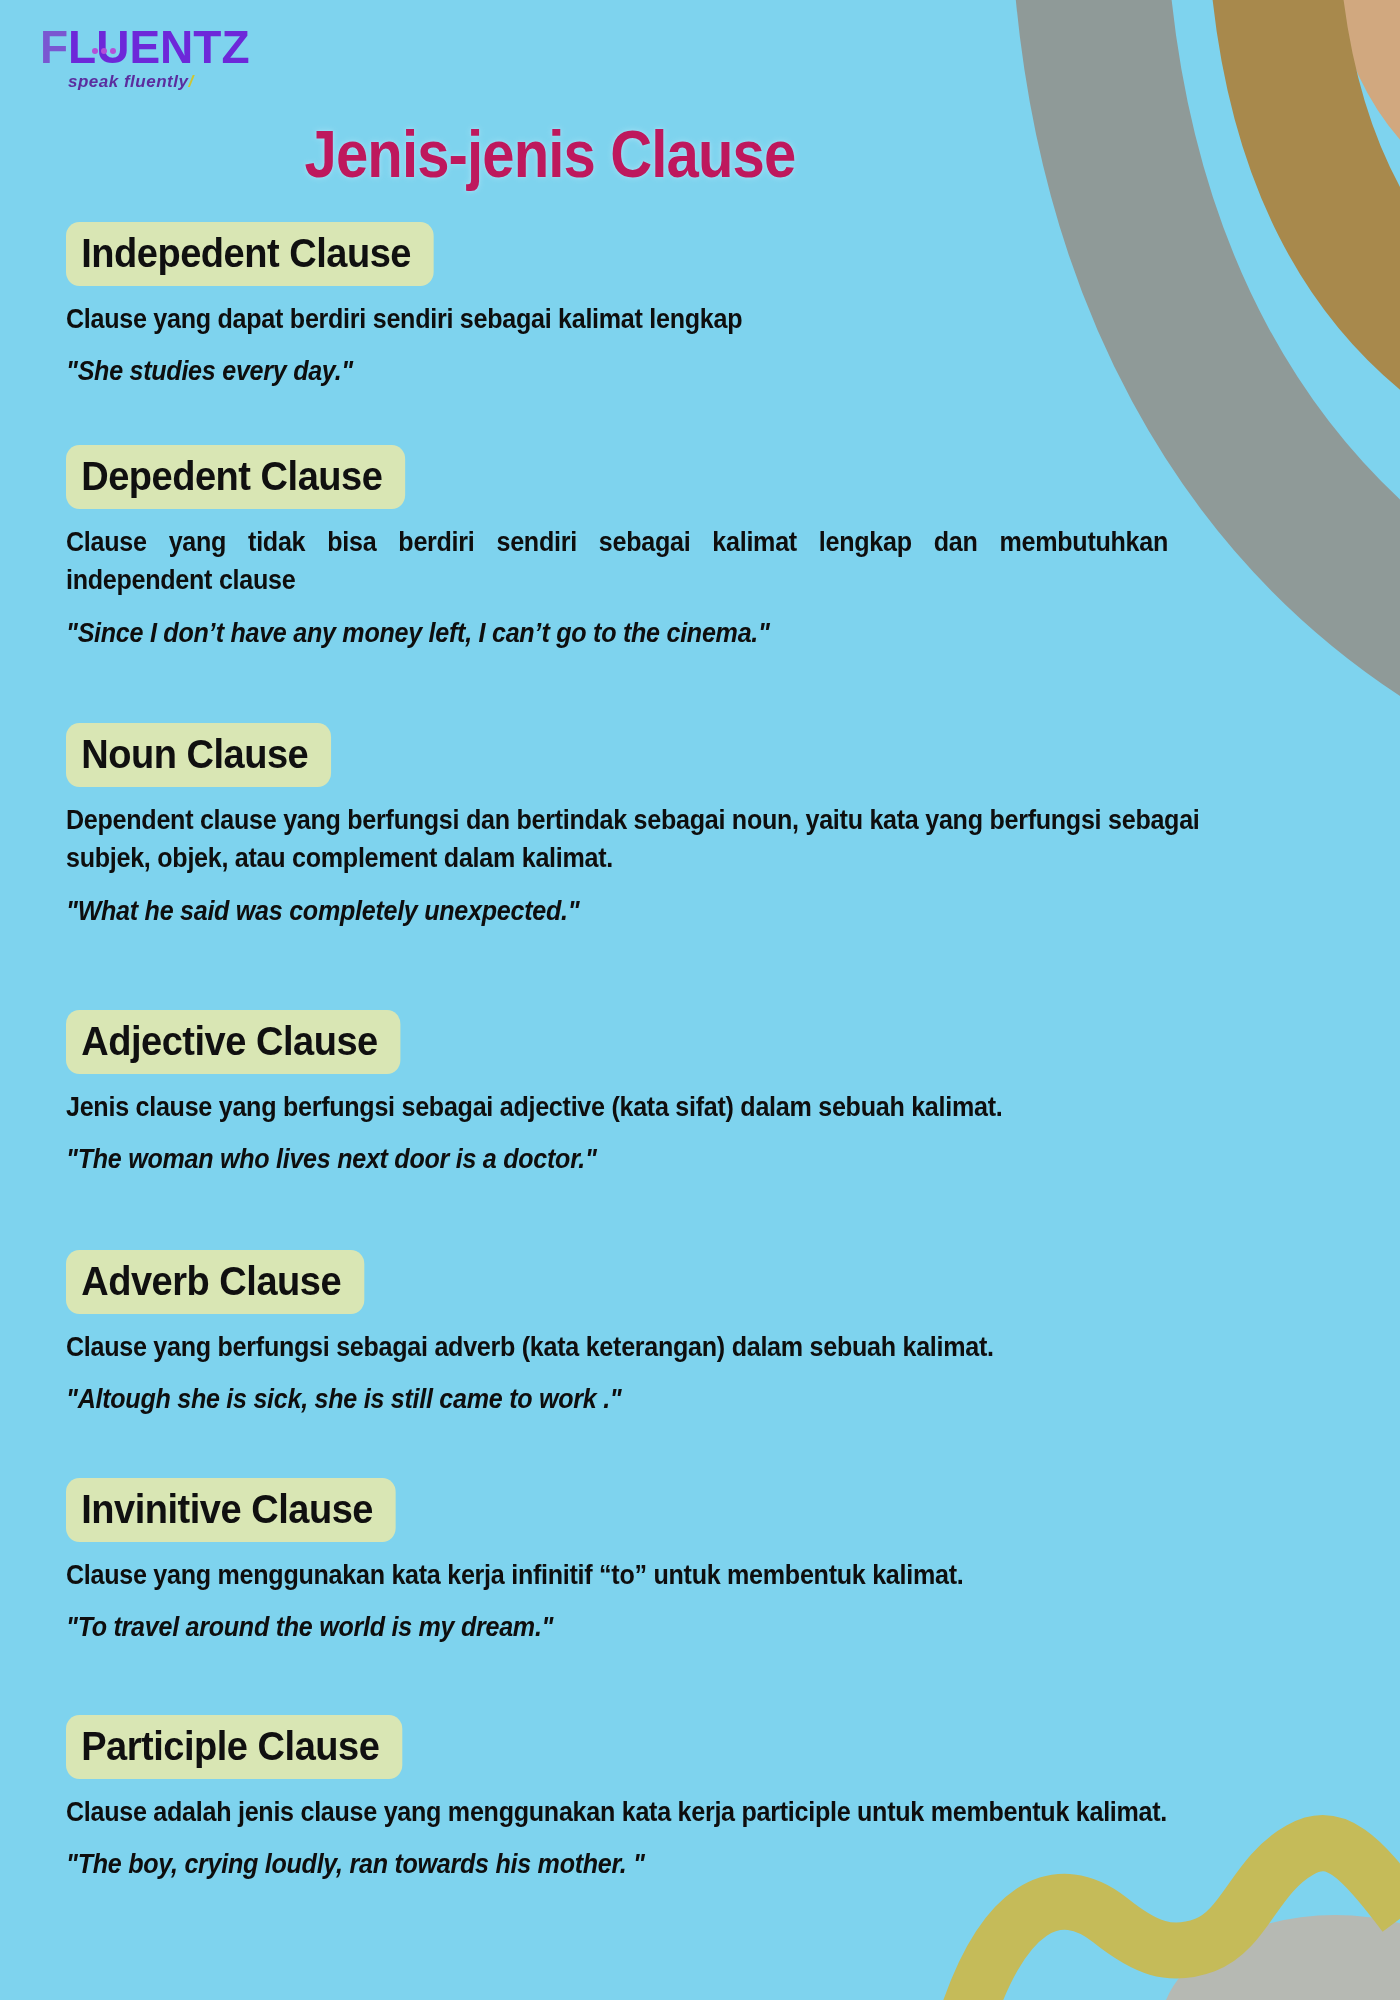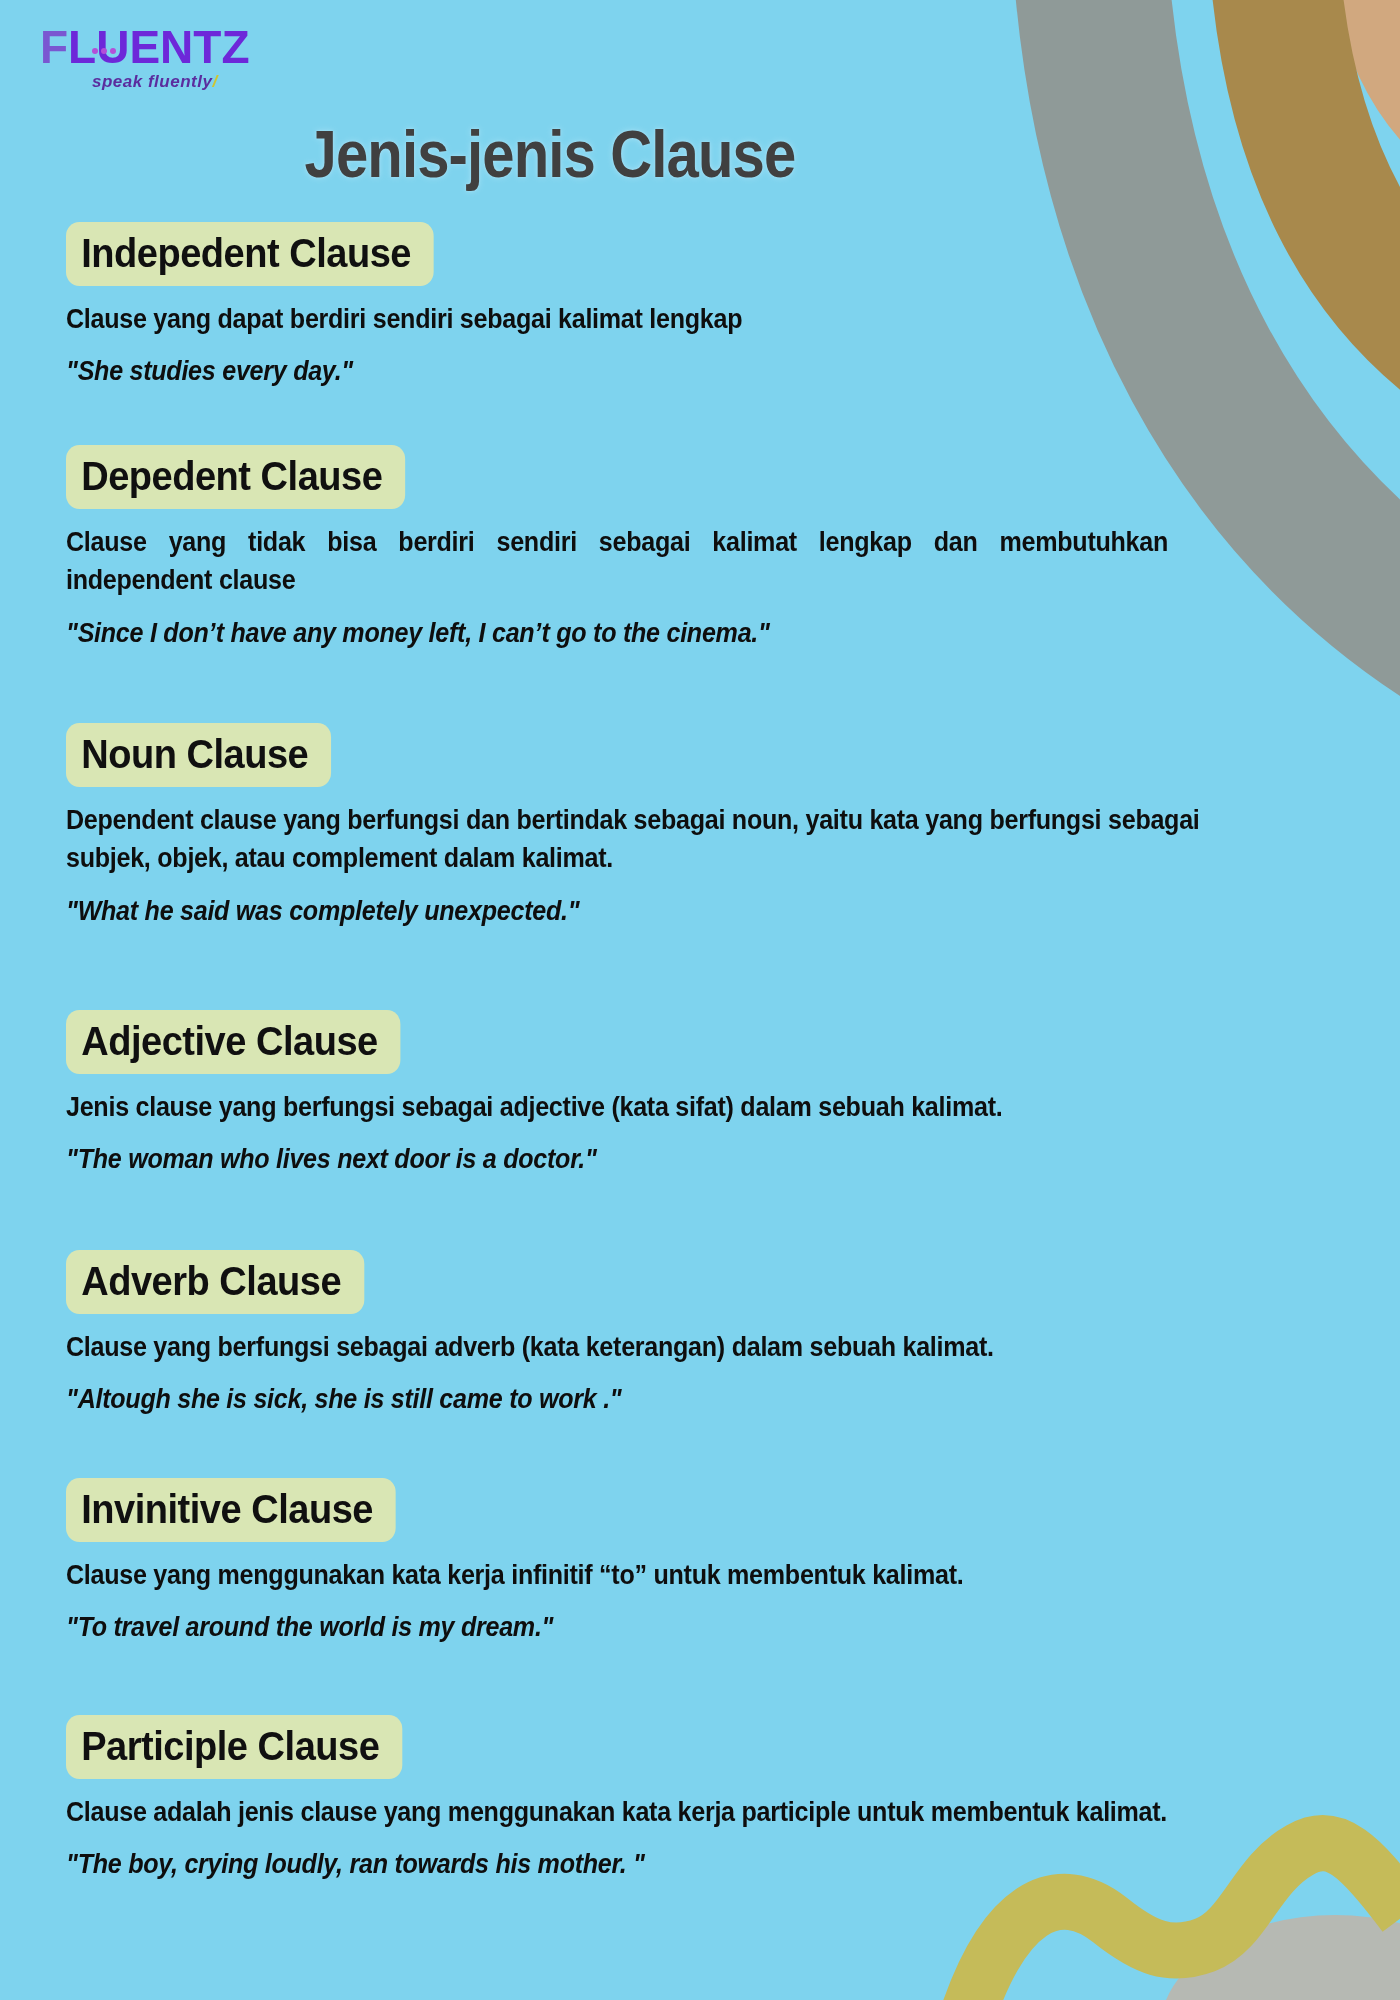--- a/index.html
+++ b/index.html
@@ -22,31 +22,31 @@
   .logo-word { font-size:46px; font-weight:800; letter-spacing:0px; position:relative; line-height:1; }
   .logo-f    { color:#7a57d1; }
   .logo-rest { color:#6d28d9; }
   .logo-dots {
     position:absolute; left:52px; top:24px;
     width:6px; height:6px; border-radius:50%;
     background:#b44fd8;
     box-shadow:9px 0 0 #b44fd8, 18px 0 0 #b44fd8;
   }
   .logo-tagline {
-    margin-top:2px; margin-left:52px;
+    margin-top:2px; margin-left:28px;
     font-size:17px; font-style:italic; font-weight:700;
     color:#5b2d9e; letter-spacing:0.5px;
   }
   .tagline-slash { color:#cfc531; font-weight:800; }
 
   
   .page-title {
     position:absolute; top:72px; left:0; width:1100px;
     text-align:center;
-    font-size:66px; font-weight:800; color:#404040;
+    font-size:66px; font-weight:800; color:#be185d;
     letter-spacing:-1px;
     text-shadow:0 0 7px #a5e0f5, 0 0 2px #a5e0f5;
   }
   .page-title span { display:inline-block; transform:scaleX(0.88); transform-origin:50% 50%; }
 
   
   .section { position:absolute; left:66px; width:1200px; }
   .pill {
     display:inline-block;
     background:#d9e6b4;

